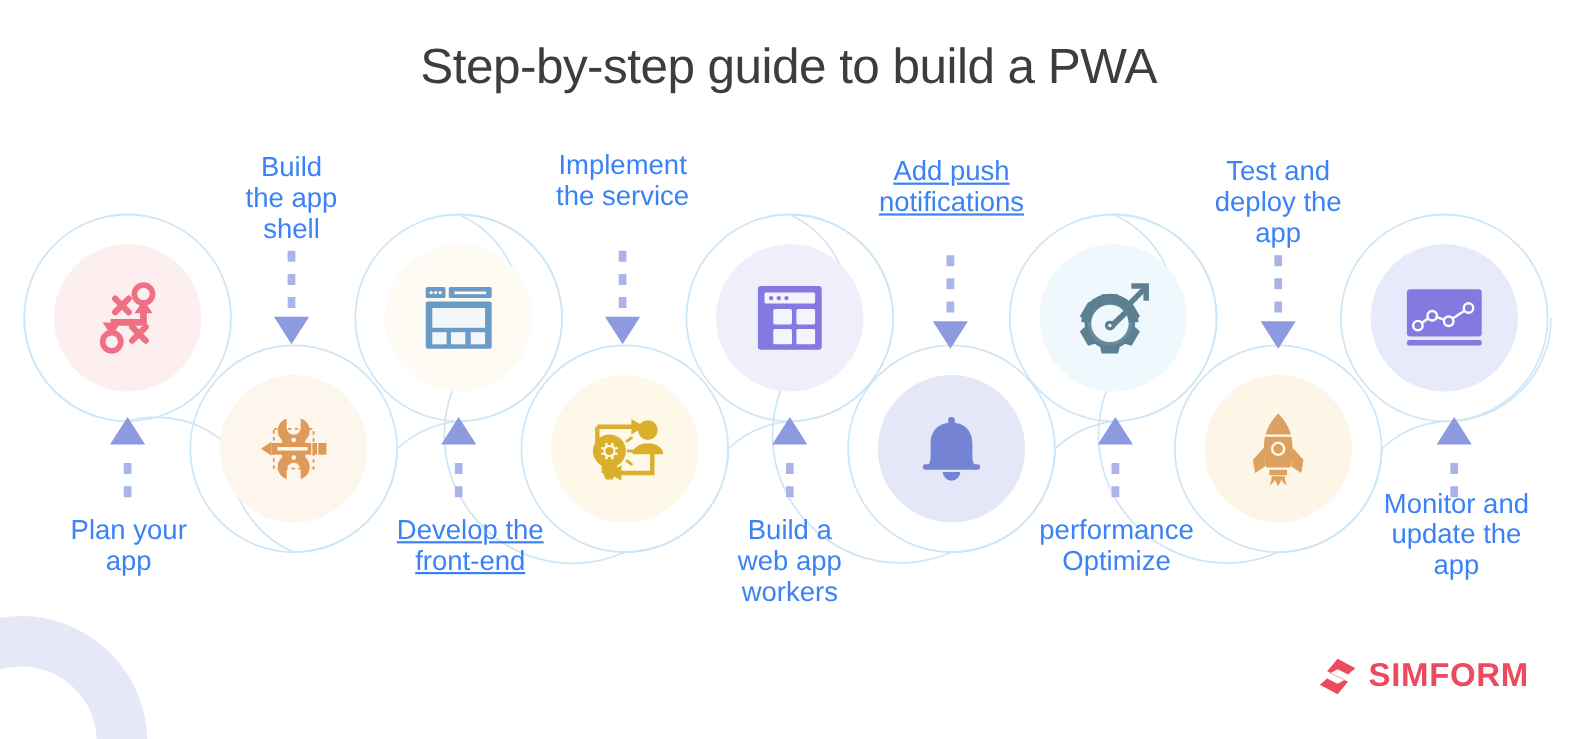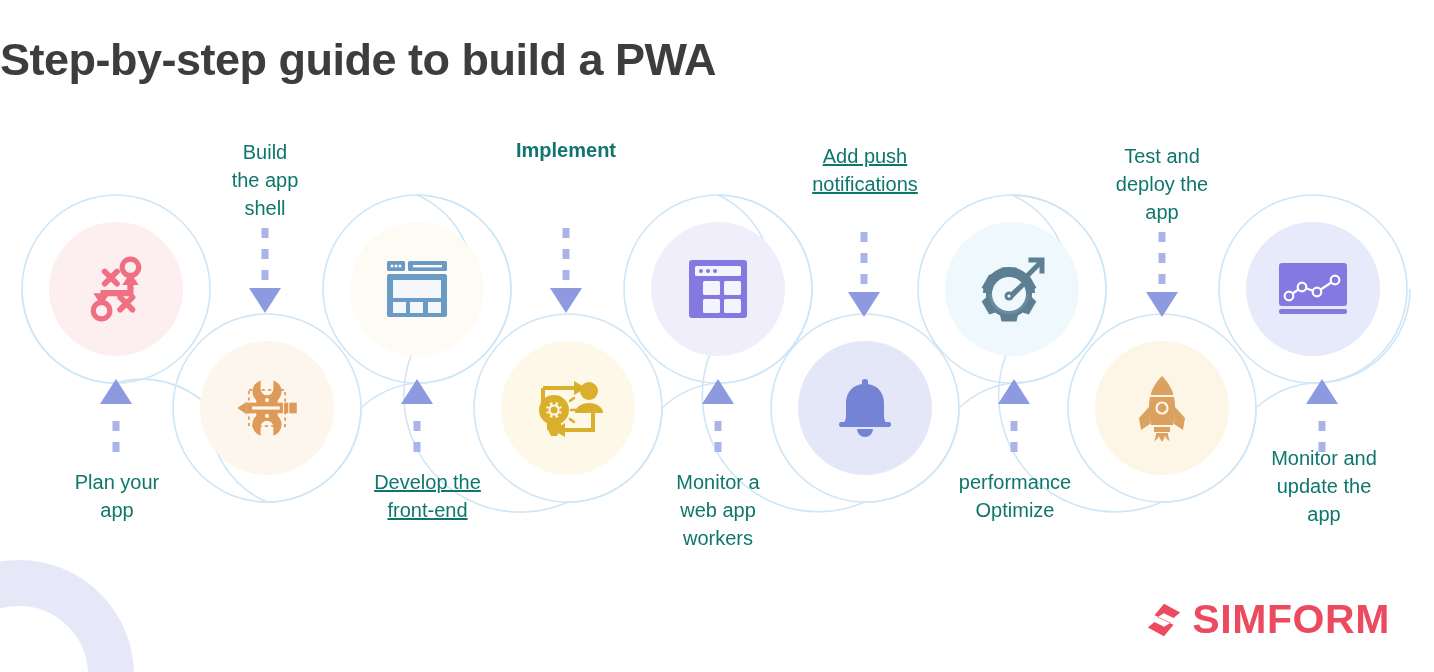--- a/index.html
+++ b/index.html
@@ -16,46 +16,47 @@
     position: absolute; left: -96px; top: 560px;
     width: 230px; height: 230px;
     border-radius: 50%;
     border: 46px solid #e6e8f8;
     pointer-events: none;
   }
 
   
   .title {
     position: absolute; left: 0; top: 34px; width: 1434px;
-    font-size: 45px; font-weight: bold; letter-spacing: -0.5px;
+    text-align: center;
+    font-size: 45px; font-weight: normal; letter-spacing: -0.5px;
     color: #3d3d3d;
   }
 
   
   .layer { position: absolute; left: 0; top: 0; width: 1434px; height: 672px; pointer-events: none; }
 
   
   .node {
     position: absolute;
     border-radius: 50%;
     display: flex; align-items: center; justify-content: center;
   }
   .node svg { display: block; }
 
   
   .caption {
     position: absolute;
-    font-size: 20px; line-height: 28px; color: #0f766e;
+    font-size: 25px; line-height: 28px; color: #3b82f6;
     text-align: center;
   }
 
   
   .logo { position: absolute; right: 44px; top: 596px; display: flex; align-items: center; gap: 9px; }
   .logo-text {
-    font-size: 41px; font-weight: bold; letter-spacing: 0.6px; color: #ec4a5f;
+    font-size: 30px; font-weight: bold; letter-spacing: 0.6px; color: #ec4a5f;
     font-family: "Liberation Sans", sans-serif;
   }
 </style>
 </head>
 <body>
 
 <div id="stage">
 
   <div class="corner-ring"></div>
 
@@ -229,40 +230,41 @@
         </g>
       </g>
       <g stroke="#d9af2b" stroke-width="2.6" stroke-linecap="round">
         <line x1="37" y1="26" x2="41" y2="23"></line>
         <line x1="38" y1="35" x2="43" y2="35"></line>
         <line x1="37" y1="44" x2="41" y2="47"></line>
       </g>
     </svg>
   </div>
   <div class="caption" style="left:648px; top:468px; width:140px;">
-    <div>Monitor a</div>
+    <div>Build a</div>
     <div>web app</div>
     <div>workers</div>
   </div>
 
   <div class="node" style="left:651px; top:222px; width:134px; height:134px; background:#f1eefc;">
     <svg width="62" height="62" viewBox="0 0 62 62" fill="#8479e0">
       <rect x="2" y="2" width="58" height="58" rx="3"></rect>
       <rect x="8" y="8" width="46" height="10" rx="1.5" fill="#f5f3fd"></rect>
       <circle cx="14" cy="13" r="2" fill="#8479e0"></circle>
         <circle cx="21" cy="13" r="2" fill="#8479e0"></circle>
         <circle cx="28" cy="13" r="2" fill="#8479e0"></circle>
       <rect x="16" y="23" width="17" height="14" rx="1.5" fill="#f5f3fd"></rect>
       <rect x="37" y="23" width="17" height="14" rx="1.5" fill="#f5f3fd"></rect>
       <rect x="16" y="41" width="17" height="14" rx="1.5" fill="#f5f3fd"></rect>
       <rect x="37" y="41" width="17" height="14" rx="1.5" fill="#f5f3fd"></rect>
     </svg>
   </div>
-  <div class="caption" style="left:490px; top:136px; width:152px;font-weight:bold;">
+  <div class="caption" style="left:490px; top:136px; width:152px;">
     <div>Implement</div>
+    <div>the service</div>
   </div>
 
   <div class="node" style="left:798px; top:341px; width:134px; height:134px; background:#e4e7f8;">
     <svg width="60" height="62" viewBox="0 0 60 62" fill="#7583d4">
       <rect x="27" y="2" width="6" height="7" rx="2.6"></rect>
       <path d="M30 7 c12 0 19 8 19 19 v12 c0 6 2 8 5 11 H6 c3 -3 5 -5 5 -11 V26 c0 -11 7 -19 19 -19 z"></path>
       <rect x="4" y="45" width="52" height="5" rx="2.2"></rect>
       <path d="M22 52 h16 a8 8 0 0 1 -16 0 z"></path>
     </svg>
   </div>

